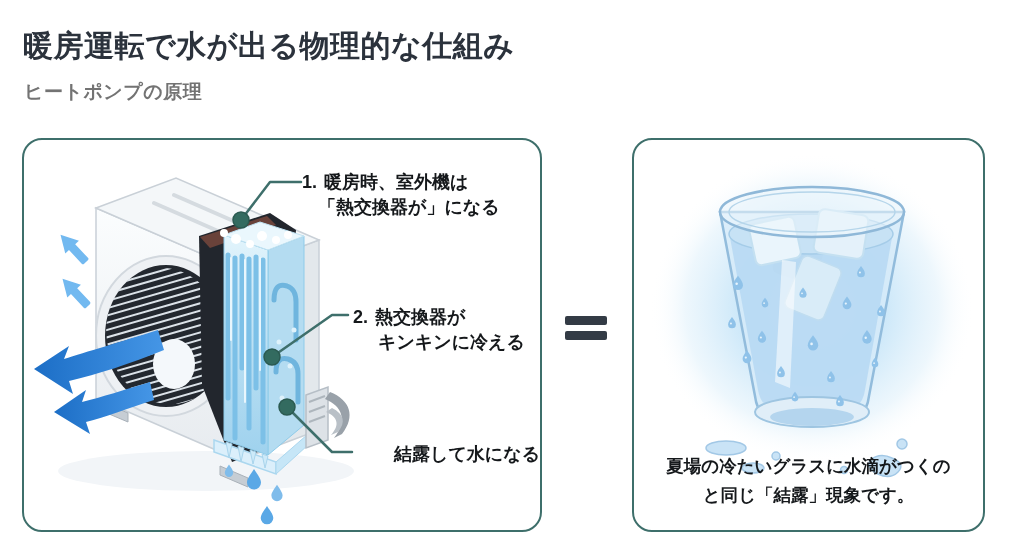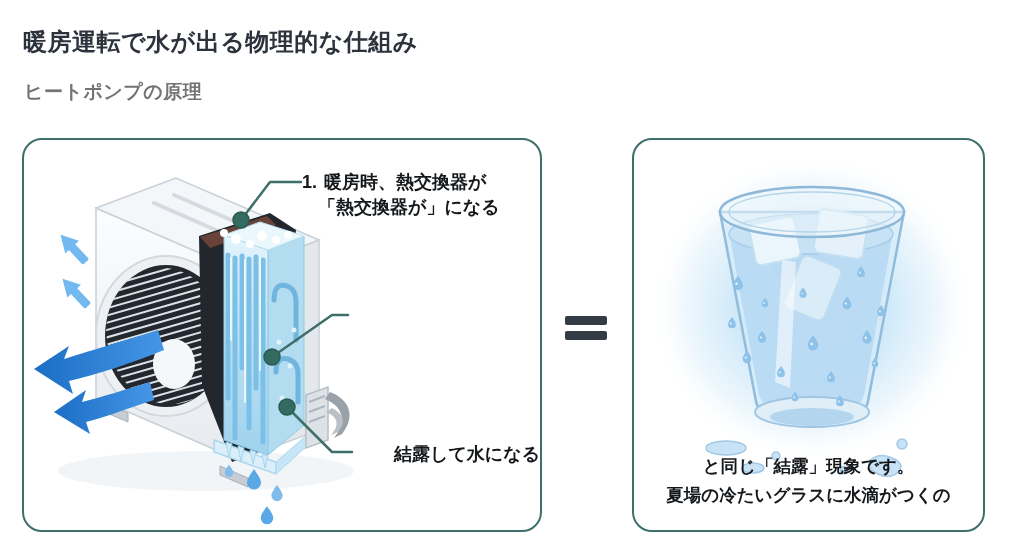--- a/index.html
+++ b/index.html
@@ -1,19 +1,19 @@
 <!DOCTYPE html>
 <html><head>
 <meta charset="utf-8">
 <style>
   html,body{margin:0;padding:0;background:#ffffff;}
   body{font-family:"Liberation Sans","DejaVu Sans",sans-serif;}
   .canvas{position:relative;width:1010px;height:551px;background:#ffffff;overflow:hidden;}
 
-  .title{position:absolute;left:23px;top:26px;font-size:24px;font-weight:800;color:#2b323c;letter-spacing:.5px;}
+  .title{position:absolute;left:23px;top:26px;font-size:30px;font-weight:800;color:#2b323c;letter-spacing:.5px;}
   .subtitle{position:absolute;left:24px;top:79px;font-size:19px;font-weight:600;color:#737373;letter-spacing:.5px;}
 
   .panel{position:absolute;top:138px;height:394px;background:#ffffff;border:2.5px solid #3e6f6b;border-radius:20px;box-sizing:border-box;}
   .panel-left{left:22px;width:520px;}
   .panel-right{left:632px;width:353px;}
   .panel svg{position:absolute;left:0;top:0;}
 
   .ann{position:absolute;font-size:18px;line-height:25px;font-weight:700;color:#15181b;white-space:nowrap;}
   .ann .num{margin-right:7px;}
 
@@ -141,22 +141,26 @@
         <path d="M263,267 L308,312 L328,312"></path>
       </g>
       <g fill="#336b60" stroke="#2b5a51" stroke-width="1.5">
         <circle cx="217" cy="80" r="8"></circle>
         <circle cx="248" cy="217" r="8"></circle>
         <circle cx="263" cy="267" r="8"></circle>
       </g>
     </svg>
 
     <div class="ann" style="left:278px;top:30px;">
-      <div><span class="num">1.</span><span>暖房時、熱交換器が</span></div>
+      <div><span class="num">1.</span><span>暖房時、室外機は</span></div>
       <div style="margin-left:16px;">「熱交換器が」になる</div>
+    </div>
+    <div class="ann" style="left:329px;top:165px;">
+      <div><span class="num">2.</span><span>熱交換器が</span></div>
+      <div style="margin-left:25px;">キンキンに冷える</div>
     </div>
     <div class="ann" style="left:331px;top:302px;">
       <div style="margin-left:39px;">結露して水になる</div>
     </div>
   </div>
 
   <div class="equals">
     <div class="bar"></div>
     <div class="bar"></div>
   </div>
@@ -216,18 +220,18 @@
         <ellipse cx="92" cy="308" rx="20" ry="7"></ellipse>
         <ellipse cx="119" cy="328" rx="11" ry="5"></ellipse>
         <circle cx="142" cy="316" r="4"></circle>
         <path d="M236,320 q10,-8 22,-2 q14,6 6,14 q-8,8 -20,2 q-12,-6 -8,-14 Z"></path>
         <circle cx="268" cy="304" r="5"></circle>
         <circle cx="210" cy="330" r="3.5"></circle>
       </g>
     </svg>
 
     <div class="caption">
+      <div>夏場の冷たいグラスに水滴がつくの</div>
       <div>と同じ「結露」現象です。</div>
-      <div>夏場の冷たいグラスに水滴がつくの</div>
     </div>
   </div>
 
 </div>
 
 </body></html>

